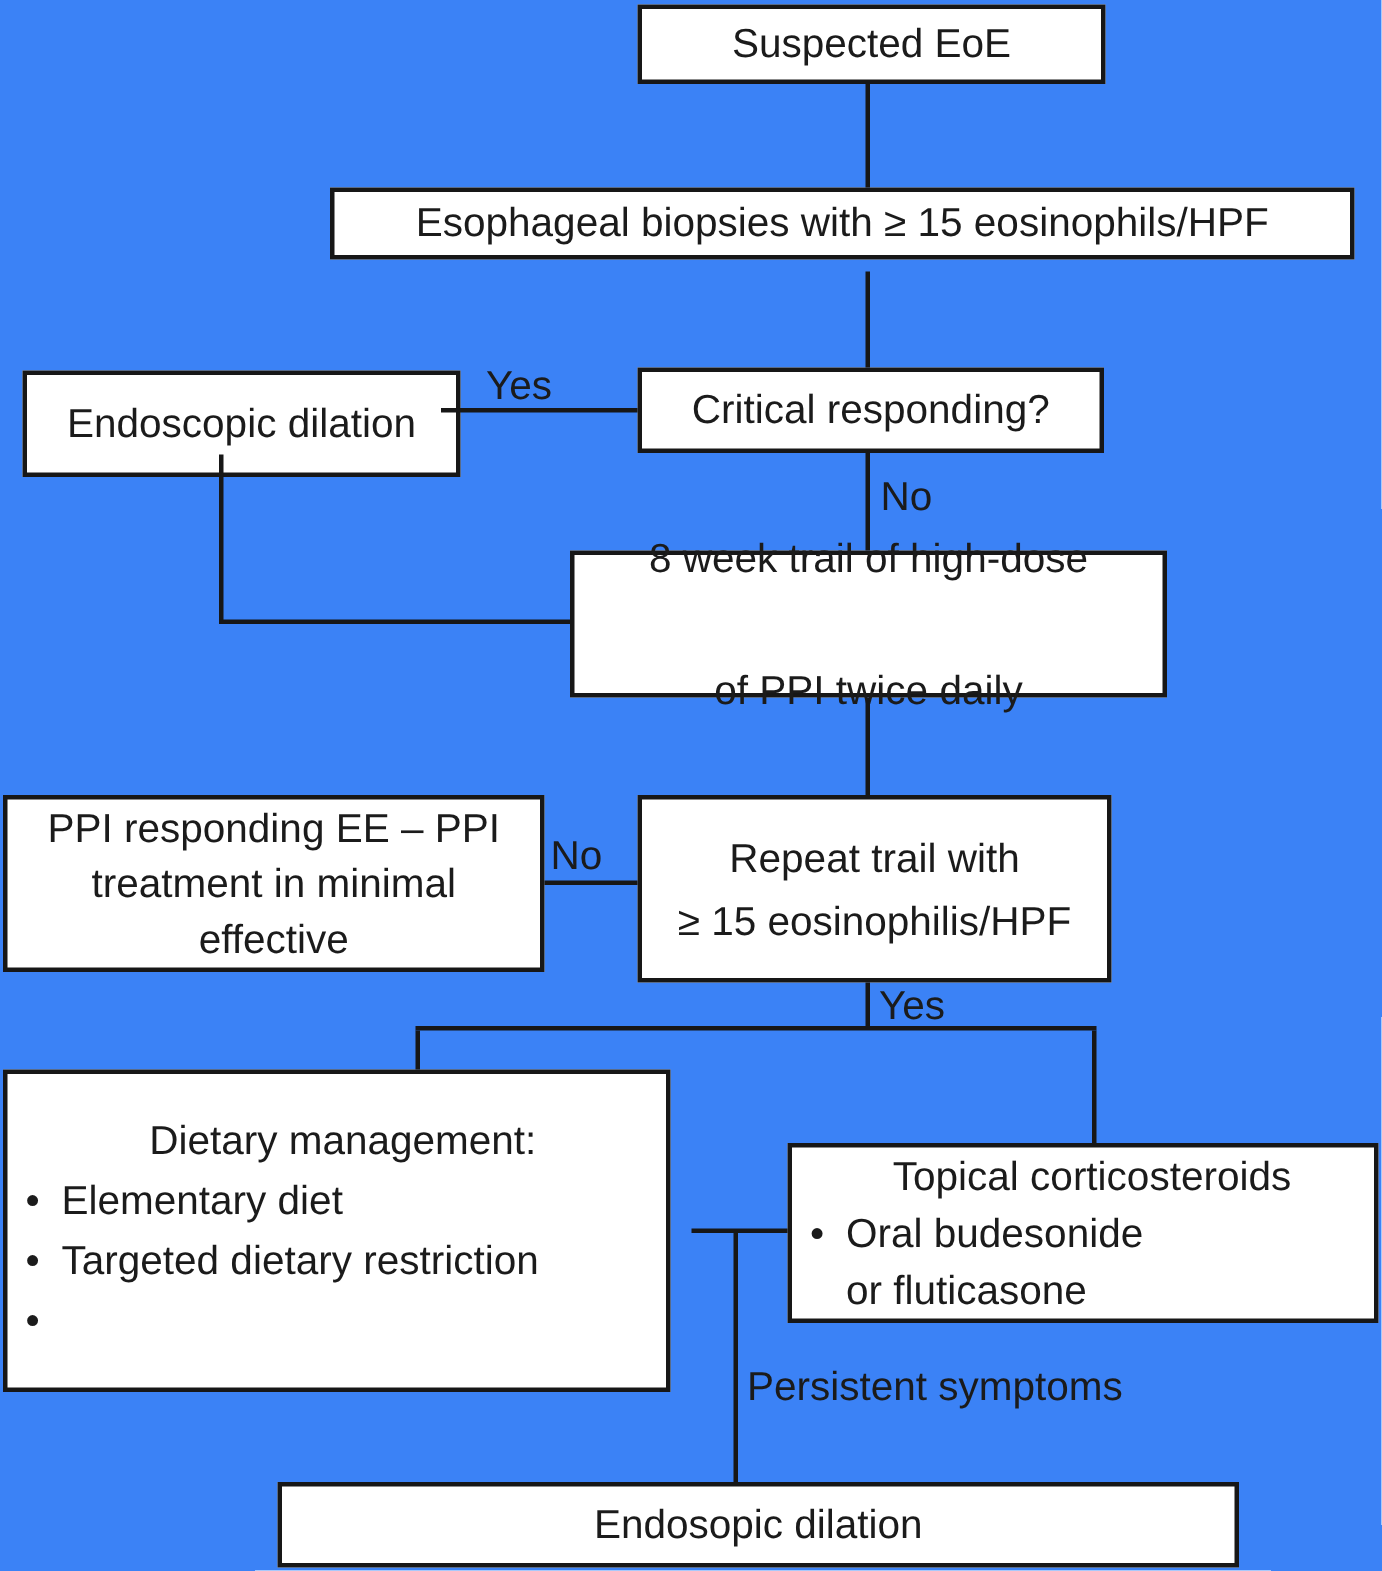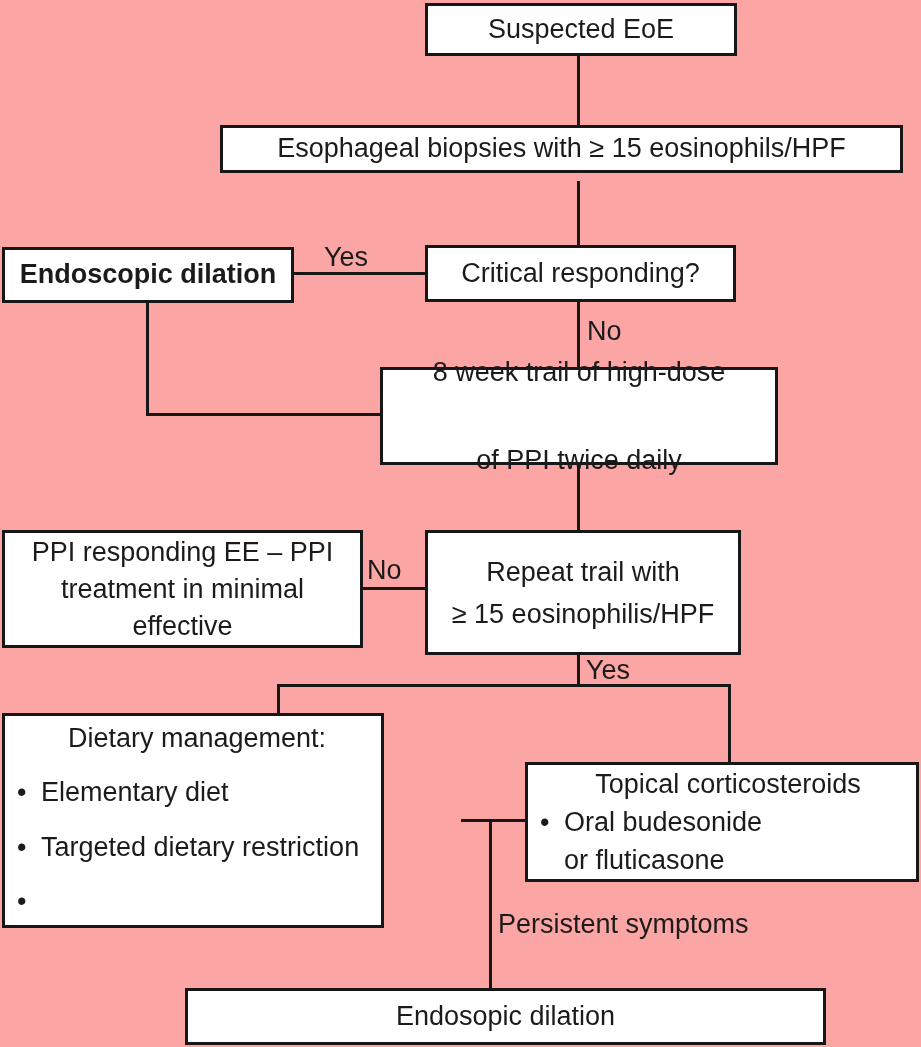--- a/index.html
+++ b/index.html
@@ -1,20 +1,20 @@
 <!DOCTYPE html>
 <html><head>
 <meta charset="utf-8">
 <style>
   html, body { margin: 0; padding: 0; background: #ffffff; }
   .stage {
     position: relative;
     width: 921px;
     height: 1047px;
-    background: #fca5a5;
+    background: #3b82f6;
     font-family: "Liberation Sans", sans-serif;
     color: #1b1b1b;
     overflow: hidden;
   }
   .node {
     position: absolute;
     box-sizing: border-box;
     border: 3px solid #171717;
     background: #ffffff;
     display: flex;
@@ -34,26 +34,26 @@
     white-space: nowrap;
   }
   
   .node.listbox { align-items: stretch; text-align: left; }
   .node.listbox .title { text-align: center; }
   .brow { display: flex; }
   .brow .dot { width: 24px; flex: 0 0 24px; }
   
   #box-suspected        { left: 425px; top: 3px;   width: 312px; height: 53px; }
   #box-biopsies         { left: 220px; top: 125px; width: 683px; height: 48px; }
-  #box-endo-dilation    { left: 2px;   top: 247px; width: 292px; height: 56px; font-weight: bold; }
+  #box-endo-dilation    { left: 15px;   top: 247px; width: 292px; height: 71px; }
   #box-critical         { left: 425px; top: 245px; width: 311px; height: 57px; }
   #box-ppi-trial        { left: 380px; top: 367px; width: 398px; height: 98px;  line-height: 44px; gap: 44px; }
   #box-ppi-responding   { left: 2px;   top: 530px; width: 361px; height: 118px; line-height: 37px; }
   #box-repeat-biopsy    { left: 425px; top: 530px; width: 316px; height: 125px; line-height: 42px; }
-  #box-dietary          { left: 2px;   top: 713px; width: 382px; height: 215px; line-height: 40px; padding: 2px 4px 4px 12px; justify-content: space-between; }
+  #box-dietary          { left: 2px;   top: 713px; width: 445px; height: 215px; line-height: 40px; padding: 2px 4px 4px 12px; justify-content: center; }
   #box-topical          { left: 525px; top: 762px; width: 394px; height: 120px; line-height: 38px; padding-left: 12px; }
   #box-endo-final       { left: 185px; top: 988px; width: 641px; height: 57px; }
   #box-dietary .cont    { padding-left: 24px; }
   #box-topical .cont    { padding-left: 24px; }
   
   #l-suspected-biopsies { left: 577px; top: 55px;  width: 3px;   height: 70px; }
   #l-biopsies-critical  { left: 577px; top: 181px; width: 3px;   height: 64px; }
   #l-critical-yes       { left: 294px; top: 272px; width: 131px; height: 3px; }
   #l-critical-no        { left: 577px; top: 302px; width: 3px;   height: 65px; }
   #l-dilation-down      { left: 146px; top: 303px; width: 3px;   height: 113px; }

